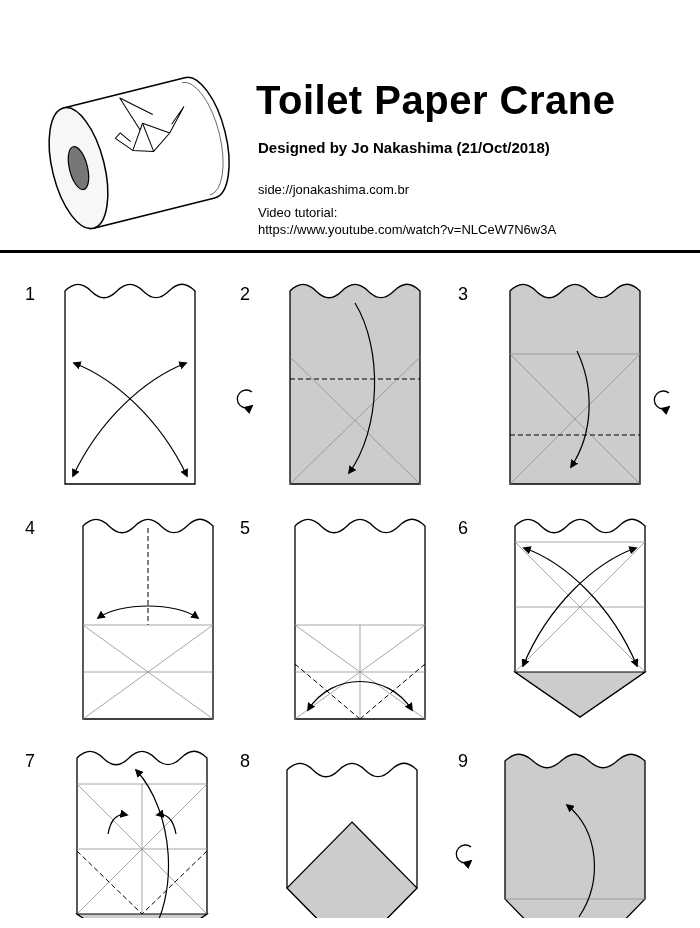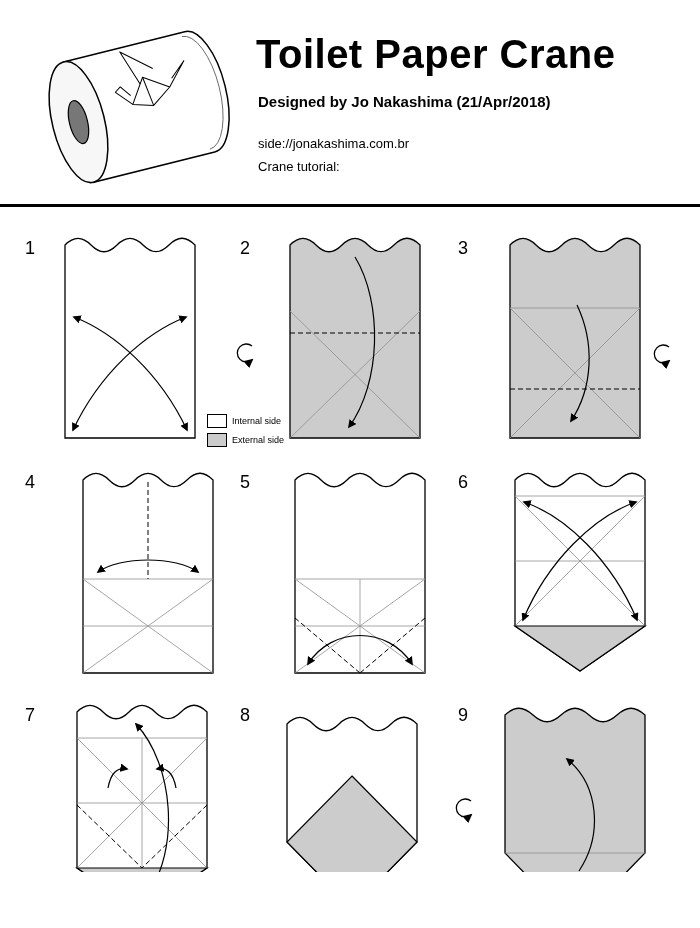--- a/index.html
+++ b/index.html
@@ -1,17 +1,17 @@
 <!DOCTYPE html>
 <html><head>
 <meta charset="utf-8">
 <style>
   html,body{margin:0;padding:0;background:#ffffff;}
   body{font-family:"Liberation Sans", sans-serif;color:#000;}
-  .page{position:relative;width:700px;height:872px;background:#fff;overflow:hidden;}
+  .page{position:relative;width:700px;height:872px;background:#fff;overflow:hidden;margin-top:46px;}
   .abs{position:absolute;}
   .title{font-size:40px;font-weight:bold;letter-spacing:0.5px;white-space:nowrap;}
   .byline{font-size:15px;font-weight:bold;}
   .linktext{font-size:13px;}
   .vlabel{font-size:13px;}
   .rule{position:absolute;left:0;top:204px;width:700px;height:3px;background:#000;}
   .step-number{position:absolute;font-size:18px;}
   .legend{position:absolute;left:207px;top:414px;font-size:9px;}
   .legend-row{display:flex;align-items:center;margin-bottom:5px;}
   .swatch{width:18px;height:12px;border:1px solid #000;margin-right:5px;flex:0 0 auto;}
@@ -48,23 +48,24 @@
         <path d="M112,96 L128,72 L152,88 L132,102 Z"></path>
         <path d="M128,72 L132,102"></path>
         <path d="M124,78 L112,42 L140,66"></path>
         <path d="M112,96 L98,80 L104,76 L112,87"></path>
         <path d="M152,88 L172,66 L156,80"></path>
       </g>
     </g>
   </svg>
 
   <div class="abs title" style="left:256px;top:32px;">Toilet Paper Crane</div>
-  <div class="abs byline" style="left:258px;top:93px;">Designed by Jo Nakashima (21/Apr/2018)</div>
+  <div class="abs byline" style="left:258px;top:93px;">Designed by Jo Nakashima (21/Oct/2018)</div>
   <div class="abs linktext" style="left:258px;top:136px;">side://jonakashima.com.br</div>
-  <div class="abs vlabel" style="left:258px;top:159px;">Crane tutorial:</div>
+  <div class="abs vlabel" style="left:258px;top:159px;">Video tutorial:</div>
+  <div class="abs linktext" style="left:258px;top:176px;">https://www.youtube.com/watch?v=NLCeW7N6w3A</div>
 
   <div class="rule"></div>
 
   <span class="step-number" style="left:25px;top:238px;">1</span>
   <span class="step-number" style="left:240px;top:238px;">2</span>
   <span class="step-number" style="left:458px;top:238px;">3</span>
   <span class="step-number" style="left:25px;top:472px;">4</span>
   <span class="step-number" style="left:240px;top:472px;">5</span>
   <span class="step-number" style="left:458px;top:472px;">6</span>
   <span class="step-number" style="left:25px;top:705px;">7</span>
@@ -74,30 +75,20 @@
   <svg class="abs" style="left:60px;top:233px;" width="140" height="212" viewBox="0 0 140 212">
     <path class="paper-white" d="M5,12 C14,3 22,3 31,12 C40,21 48,21 57,12 C66,3 74,3 83,12 C92,21 100,21 109,12 C118,3 126,3 135,12 L135,205 L5,205 Z"></path>
     <path class="arrow" d="M14,84 C55,100 100,140 127,197" marker-start="url(#ah)" marker-end="url(#ah)"></path>
     <path class="arrow" d="M126,84 C85,100 40,140 13,197" marker-start="url(#ah)" marker-end="url(#ah)"></path>
   </svg>
 
   <svg class="abs" style="left:227px;top:339px;" width="34" height="30" viewBox="0 0 34 30">
     <path d="M25,7 A9,9 0 1 0 25,21" fill="none" stroke="#000" stroke-width="1.3" marker-end="url(#ah)"></path>
   </svg>
 
-  <div class="legend">
-    <div class="legend-row">
-      <span class="swatch internal"></span>
-      <span>Internal side</span>
-    </div>
-    <div class="legend-row">
-      <span class="swatch external"></span>
-      <span>External side</span>
-    </div>
-  </div>
 
   <svg class="abs" style="left:285px;top:233px;" width="140" height="212" viewBox="0 0 140 212">
     <path class="paper-gray" d="M5,12 C14,3 22,3 31,12 C40,21 48,21 57,12 C66,3 74,3 83,12 C92,21 100,21 109,12 C118,3 126,3 135,12 L135,205 L5,205 Z"></path>
     <path class="crease" d="M5,78 L135,205 M135,78 L5,205"></path>
     <path class="valley" d="M5,100 L135,100"></path>
     <path class="arrow" d="M70,24 C98,70 96,150 64,194" marker-end="url(#ah)"></path>
   </svg>
 
   <svg class="abs" style="left:505px;top:233px;" width="140" height="212" viewBox="0 0 140 212">
     <path class="paper-gray" d="M5,12 C14,3 22,3 31,12 C40,21 48,21 57,12 C66,3 74,3 83,12 C92,21 100,21 109,12 C118,3 126,3 135,12 L135,205 L5,205 Z"></path>

